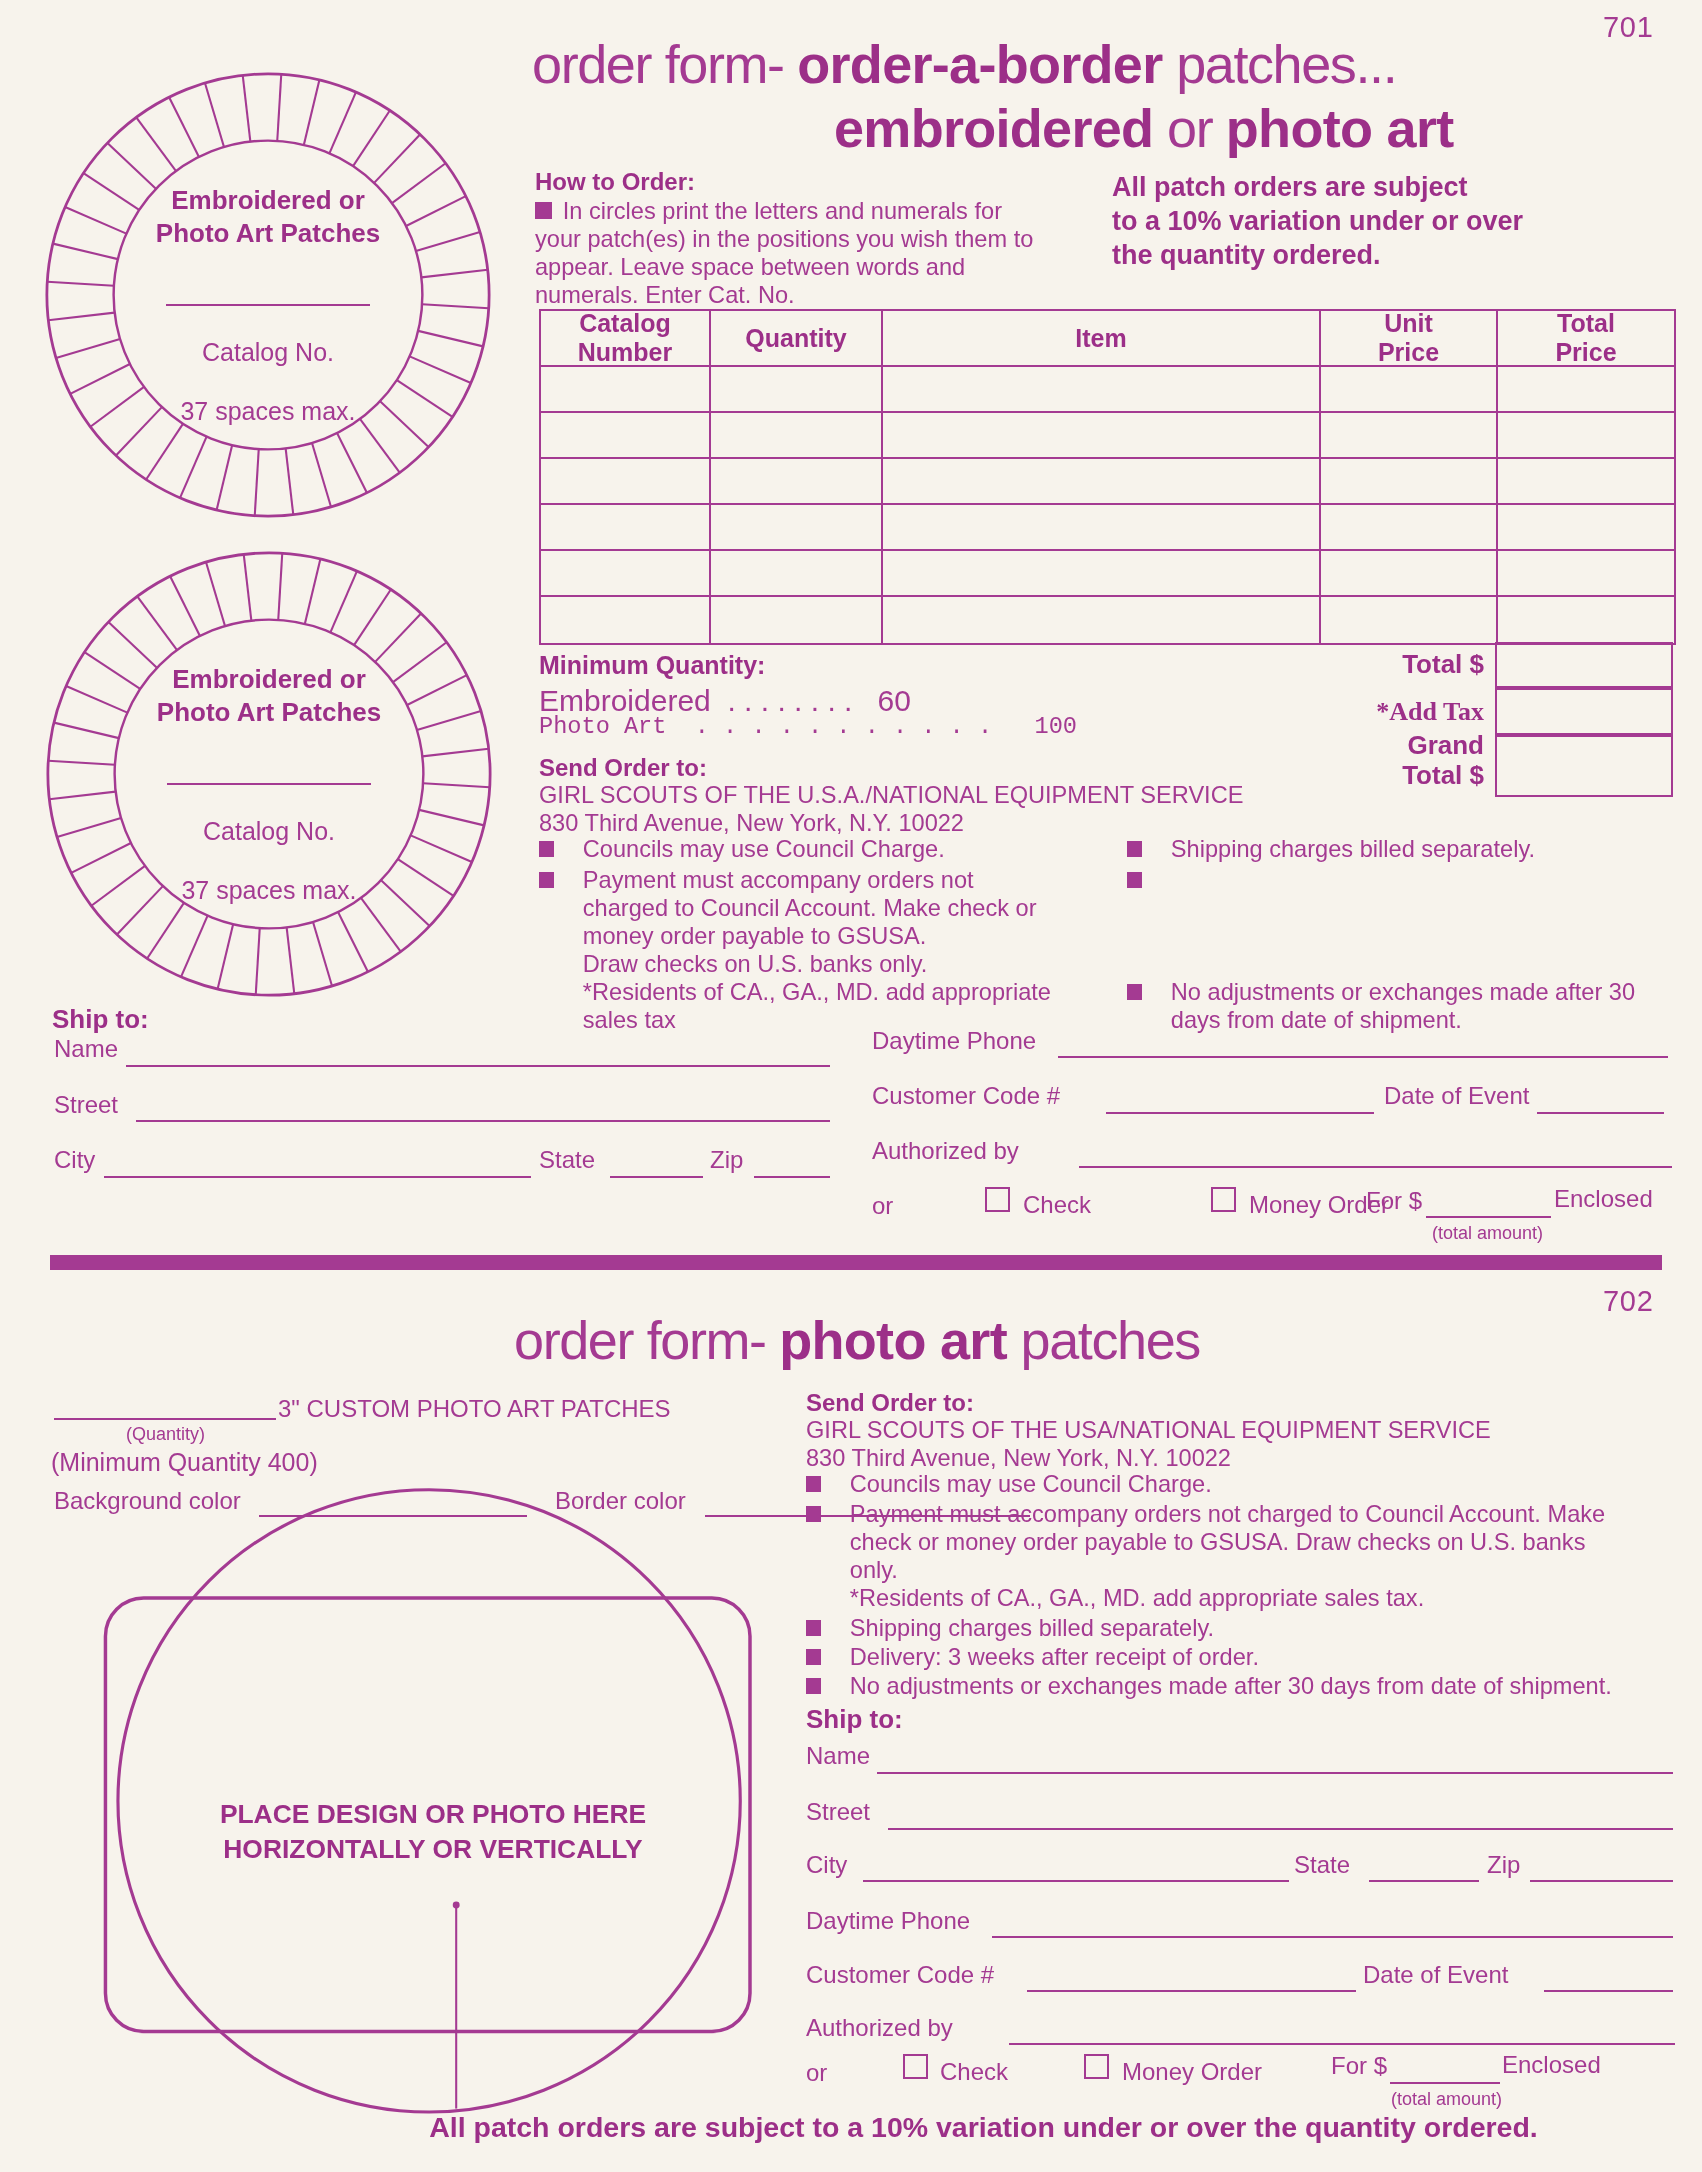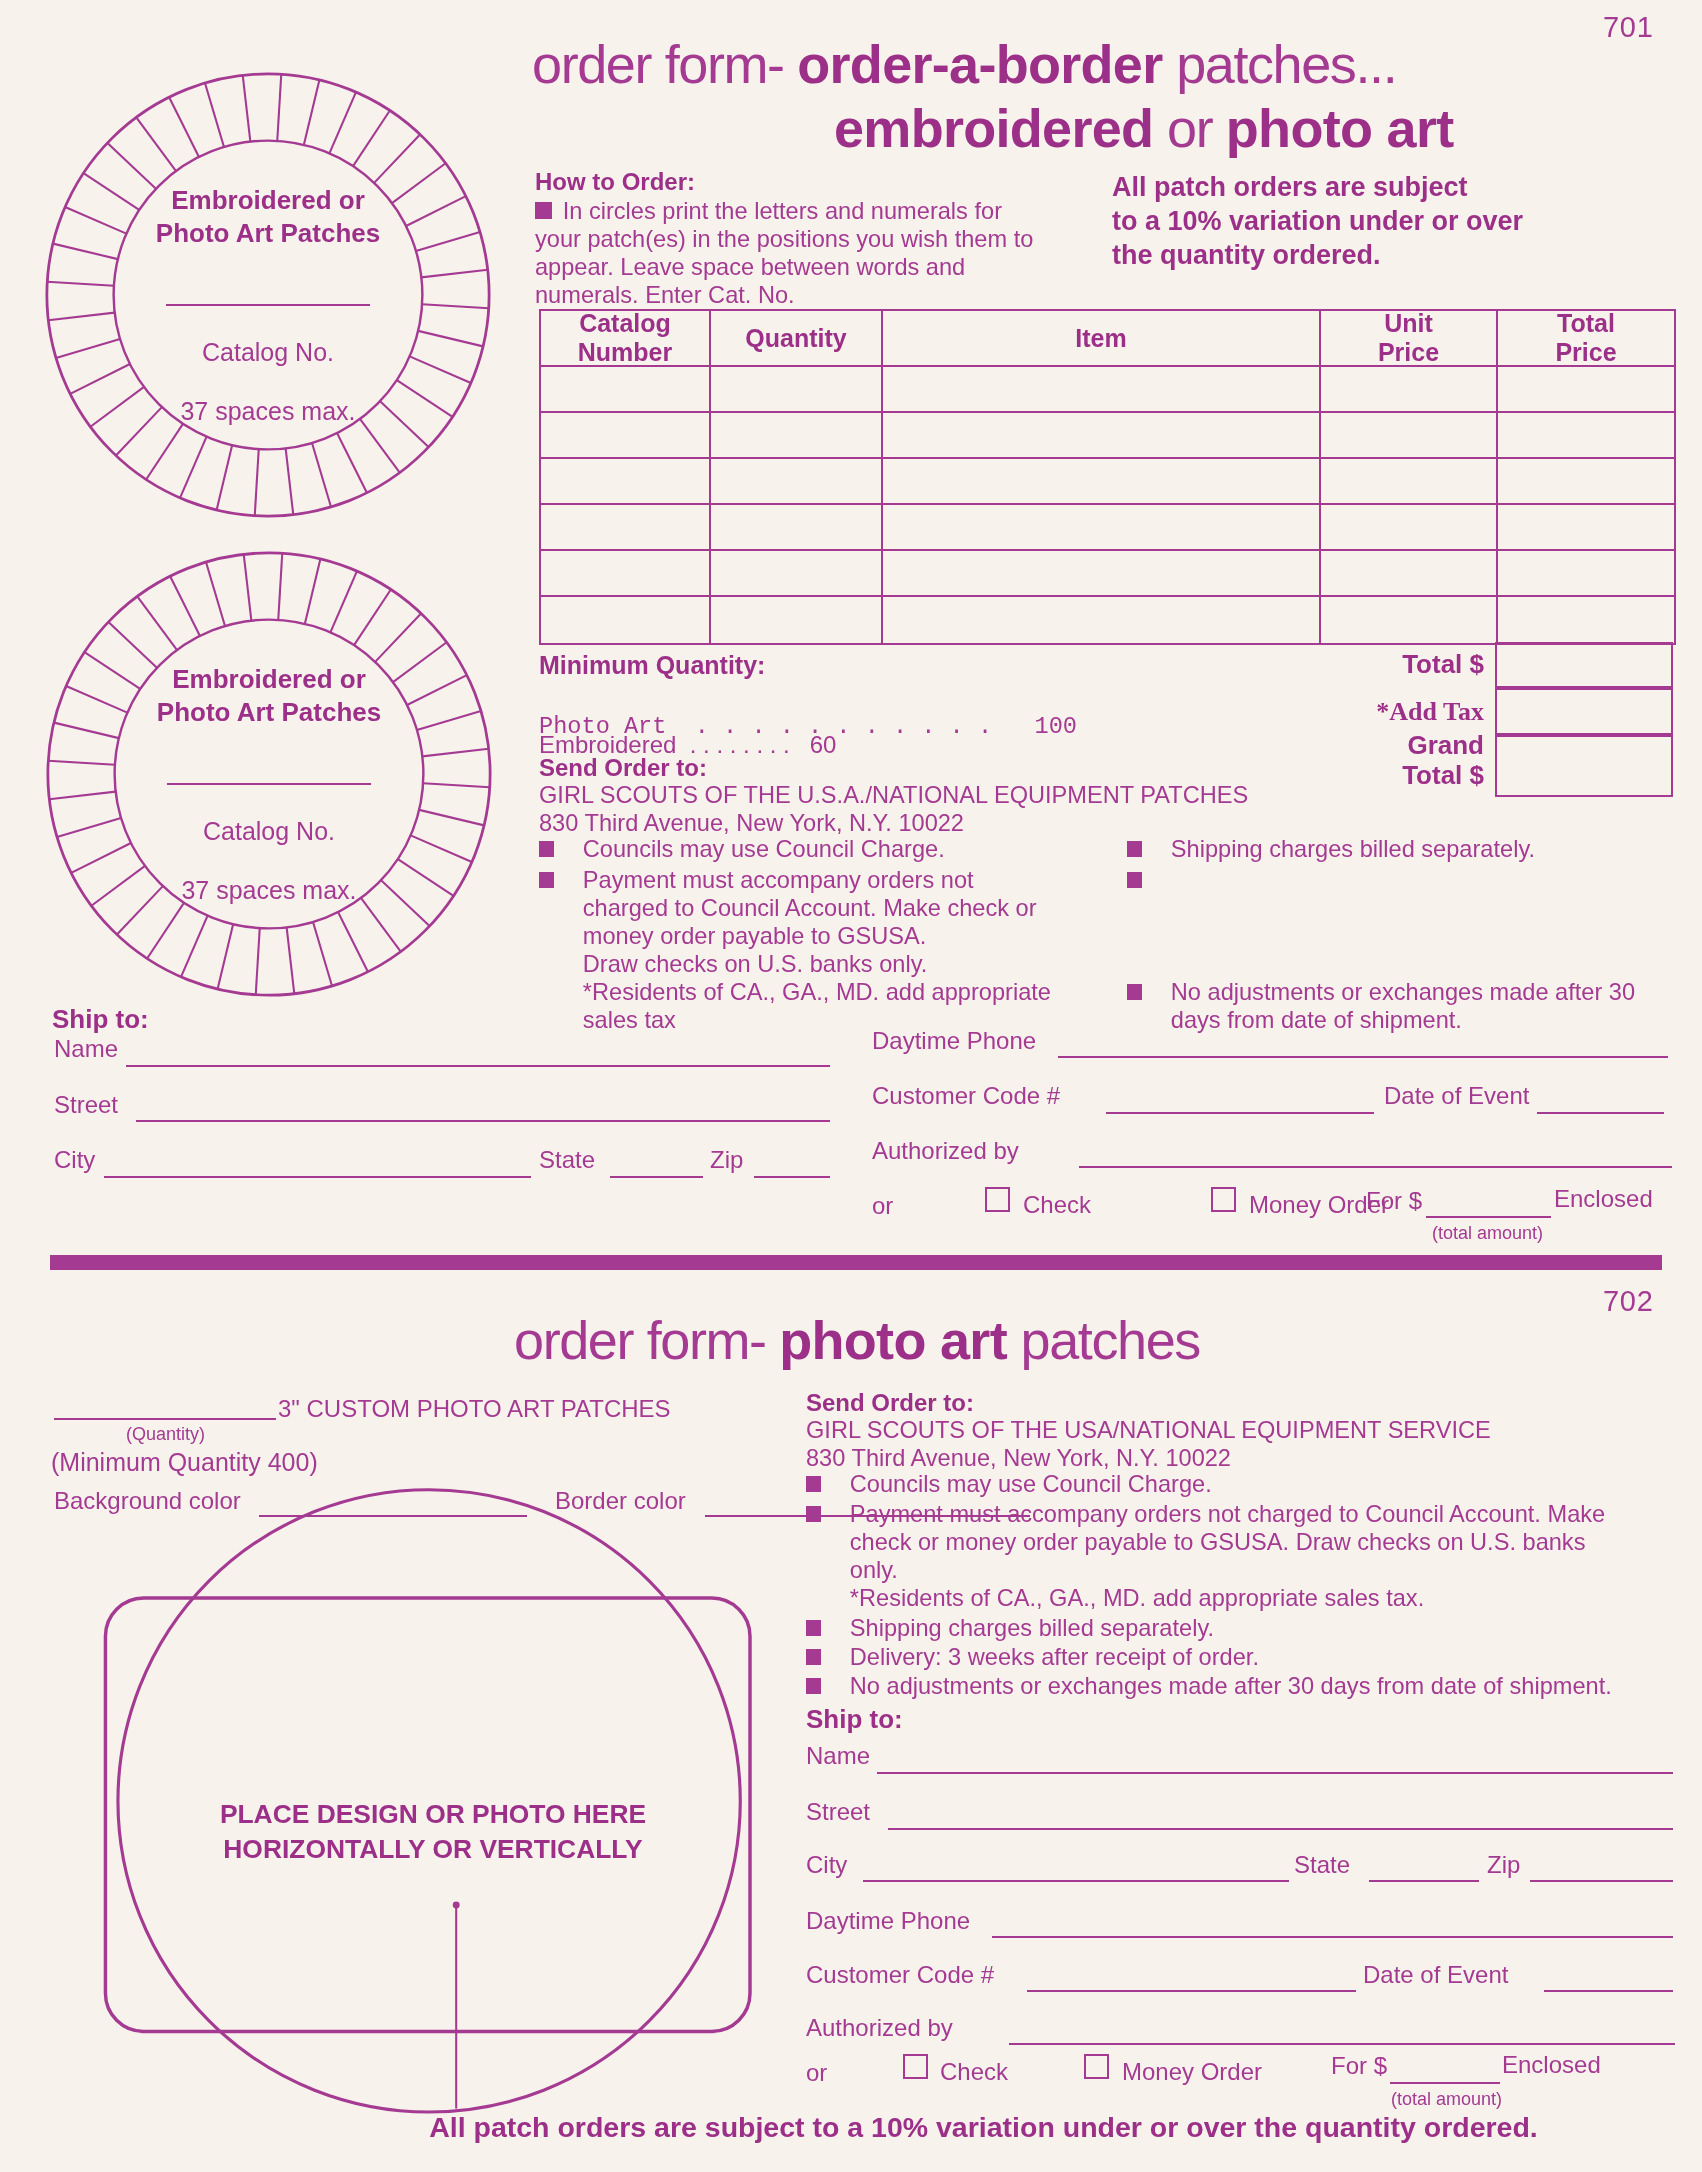--- a/index.html
+++ b/index.html
@@ -207,25 +207,25 @@
 
 <div class="t b" style="left:1251px;top:648px;width:233px;text-align:right;font-size:26px;">Total $</div>
 <div class="box" style="left:1495px;top:642px;width:174px;height:42px;"></div>
 <div class="t b" style="left:1251px;top:696px;width:233px;text-align:right;font-size:26px;font-family:Liberation Serif, serif;">*Add Tax</div>
 <div class="box" style="left:1495px;top:688px;width:174px;height:43px;"></div>
 <div class="t b" style="left:1251px;top:731px;width:233px;text-align:right;font-size:26px;line-height:1.15;">Grand
 Total $</div>
 <div class="box" style="left:1495px;top:735px;width:174px;height:58px;"></div>
 
 <div class="t b" style="left:539px;top:650px;font-size:25px;">Minimum Quantity:</div>
-<div class="t" style="left:539px;top:682px;font-size:24px;margin-top:48px;">Embroidered&nbsp; . . . . . . . .&nbsp;&nbsp;&nbsp;60</div>
+<div class="t" style="left:539px;top:682px;font-size:30px;">Embroidered&nbsp; . . . . . . . .&nbsp;&nbsp;&nbsp;60</div>
 <div class="t" style="left:539px;top:712px;font-size:23.6px;font-family:Liberation Mono, monospace;">Photo Art&nbsp; . . . . . . . . . . .&nbsp;&nbsp;&nbsp;100</div>
 
 <div class="t b" style="left:539px;top:753px;font-size:24px;">Send Order to:</div>
-<div class="t" style="left:539px;top:781px;font-size:23.6px;">GIRL SCOUTS OF THE U.S.A./NATIONAL EQUIPMENT PATCHES</div>
+<div class="t" style="left:539px;top:781px;font-size:23.6px;">GIRL SCOUTS OF THE U.S.A./NATIONAL EQUIPMENT SERVICE</div>
 <div class="t" style="left:539px;top:809px;font-size:23.6px;">830 Third Avenue, New York, N.Y. 10022</div>
 
 <div class="bullet" style="left:539px;top:835px;width:570px;">
   <span class="sq"></span>
   <span class="txt">Councils may use Council Charge.</span>
 </div>
 <div class="bullet" style="left:539px;top:866px;width:570px;">
   <span class="sq"></span>
   <span class="txt">Payment must accompany orders not
 charged to Council Account. Make check or

